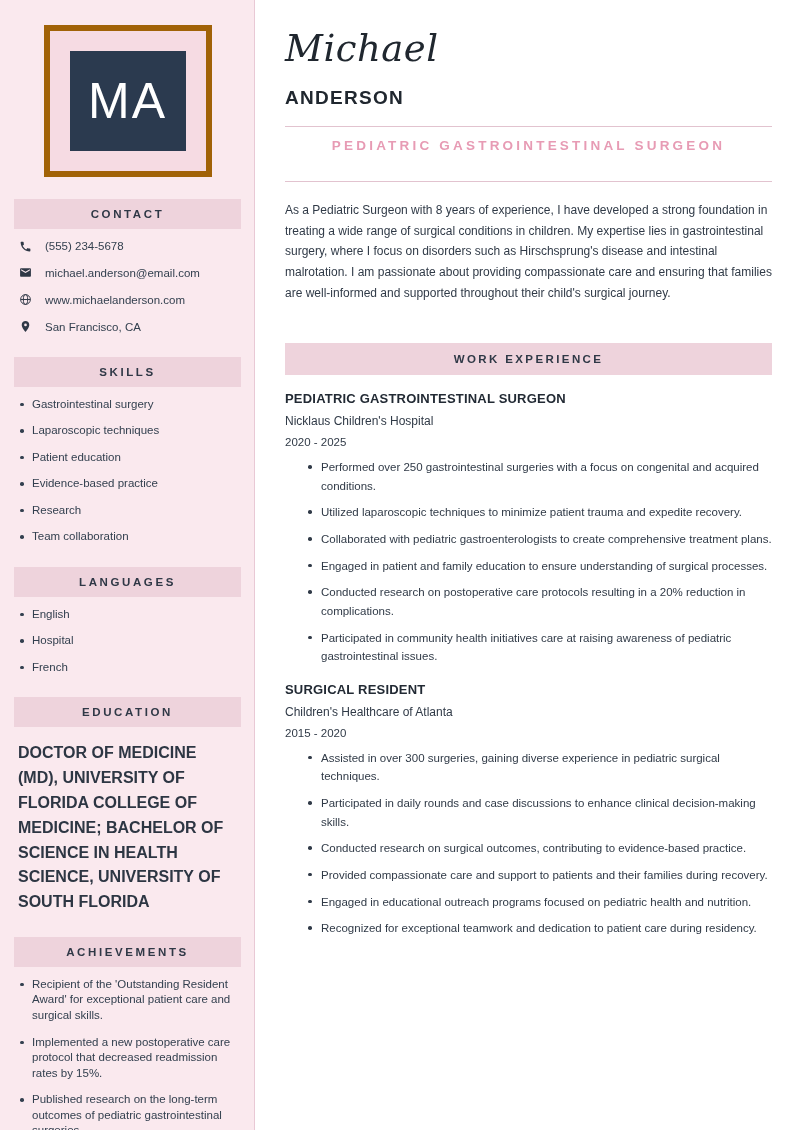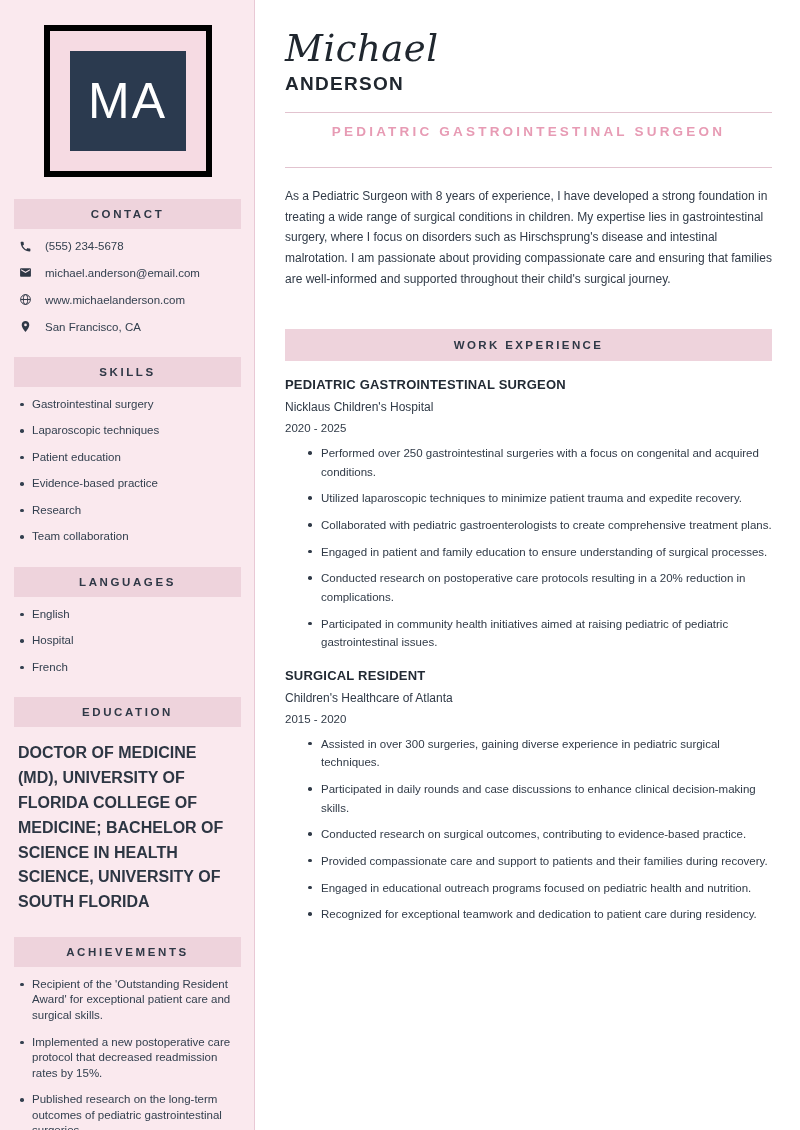--- a/index.html
+++ b/index.html
@@ -34,21 +34,21 @@
     content: "";
     position: absolute;
     top: 0; right: 0; bottom: 0;
     width: 1px;
     background: #e9c9d5;
   }
   .photo-wrap {
     margin: 25px auto 0 auto;
     width: 168px;
     height: 152px;
-    border: 6px solid #000000;
+    border: 6px solid #a16207;
     box-sizing: border-box;
     background: #f6dbe3;
     padding: 20px;
   }
   .photo {
     width: 100%;
     height: 100%;
     background: #2b3a4f;
     display: flex;
     align-items: center;
@@ -138,21 +138,21 @@
     font-size: 37px;
     color: #20272f;
     line-height: 1;
     letter-spacing: 0.5px;
   }
   .name-last {
     font-size: 19px;
     font-weight: bold;
     letter-spacing: 1.3px;
     color: #20272f;
-    margin-top: 6px;
+    margin-top: 20px;
   }
   .rule {
     height: 1px;
     background: #e2c3cf;
     margin: 17px 0 0 0;
   }
   .job-title {
     text-align: center;
     color: #e79bb4;
     font-size: 13.5px;
@@ -312,21 +312,21 @@
     <div class="job-block">
       <div class="job-role">PEDIATRIC GASTROINTESTINAL SURGEON</div>
       <div class="job-org">Nicklaus Children's Hospital</div>
       <div class="job-dates">2020 - 2025</div>
       <ul class="job-bullets">
         <li>Performed over 250 gastrointestinal surgeries with a focus on congenital and acquired conditions.</li>
         <li>Utilized laparoscopic techniques to minimize patient trauma and expedite recovery.</li>
         <li>Collaborated with pediatric gastroenterologists to create comprehensive treatment plans.</li>
         <li>Engaged in patient and family education to ensure understanding of surgical processes.</li>
         <li>Conducted research on postoperative care protocols resulting in a 20% reduction in complications.</li>
-        <li>Participated in community health initiatives aimed at raising pediatric of pediatric gastrointestinal issues.</li>
+        <li>Participated in community health initiatives care at raising awareness of pediatric gastrointestinal issues.</li>
       </ul>
     </div>
 
     <div class="job-block">
       <div class="job-role">SURGICAL RESIDENT</div>
       <div class="job-org">Children's Healthcare of Atlanta</div>
       <div class="job-dates">2015 - 2020</div>
       <ul class="job-bullets">
         <li>Assisted in over 300 surgeries, gaining diverse experience in pediatric surgical techniques.</li>
         <li>Participated in daily rounds and case discussions to enhance clinical decision-making skills.</li>

